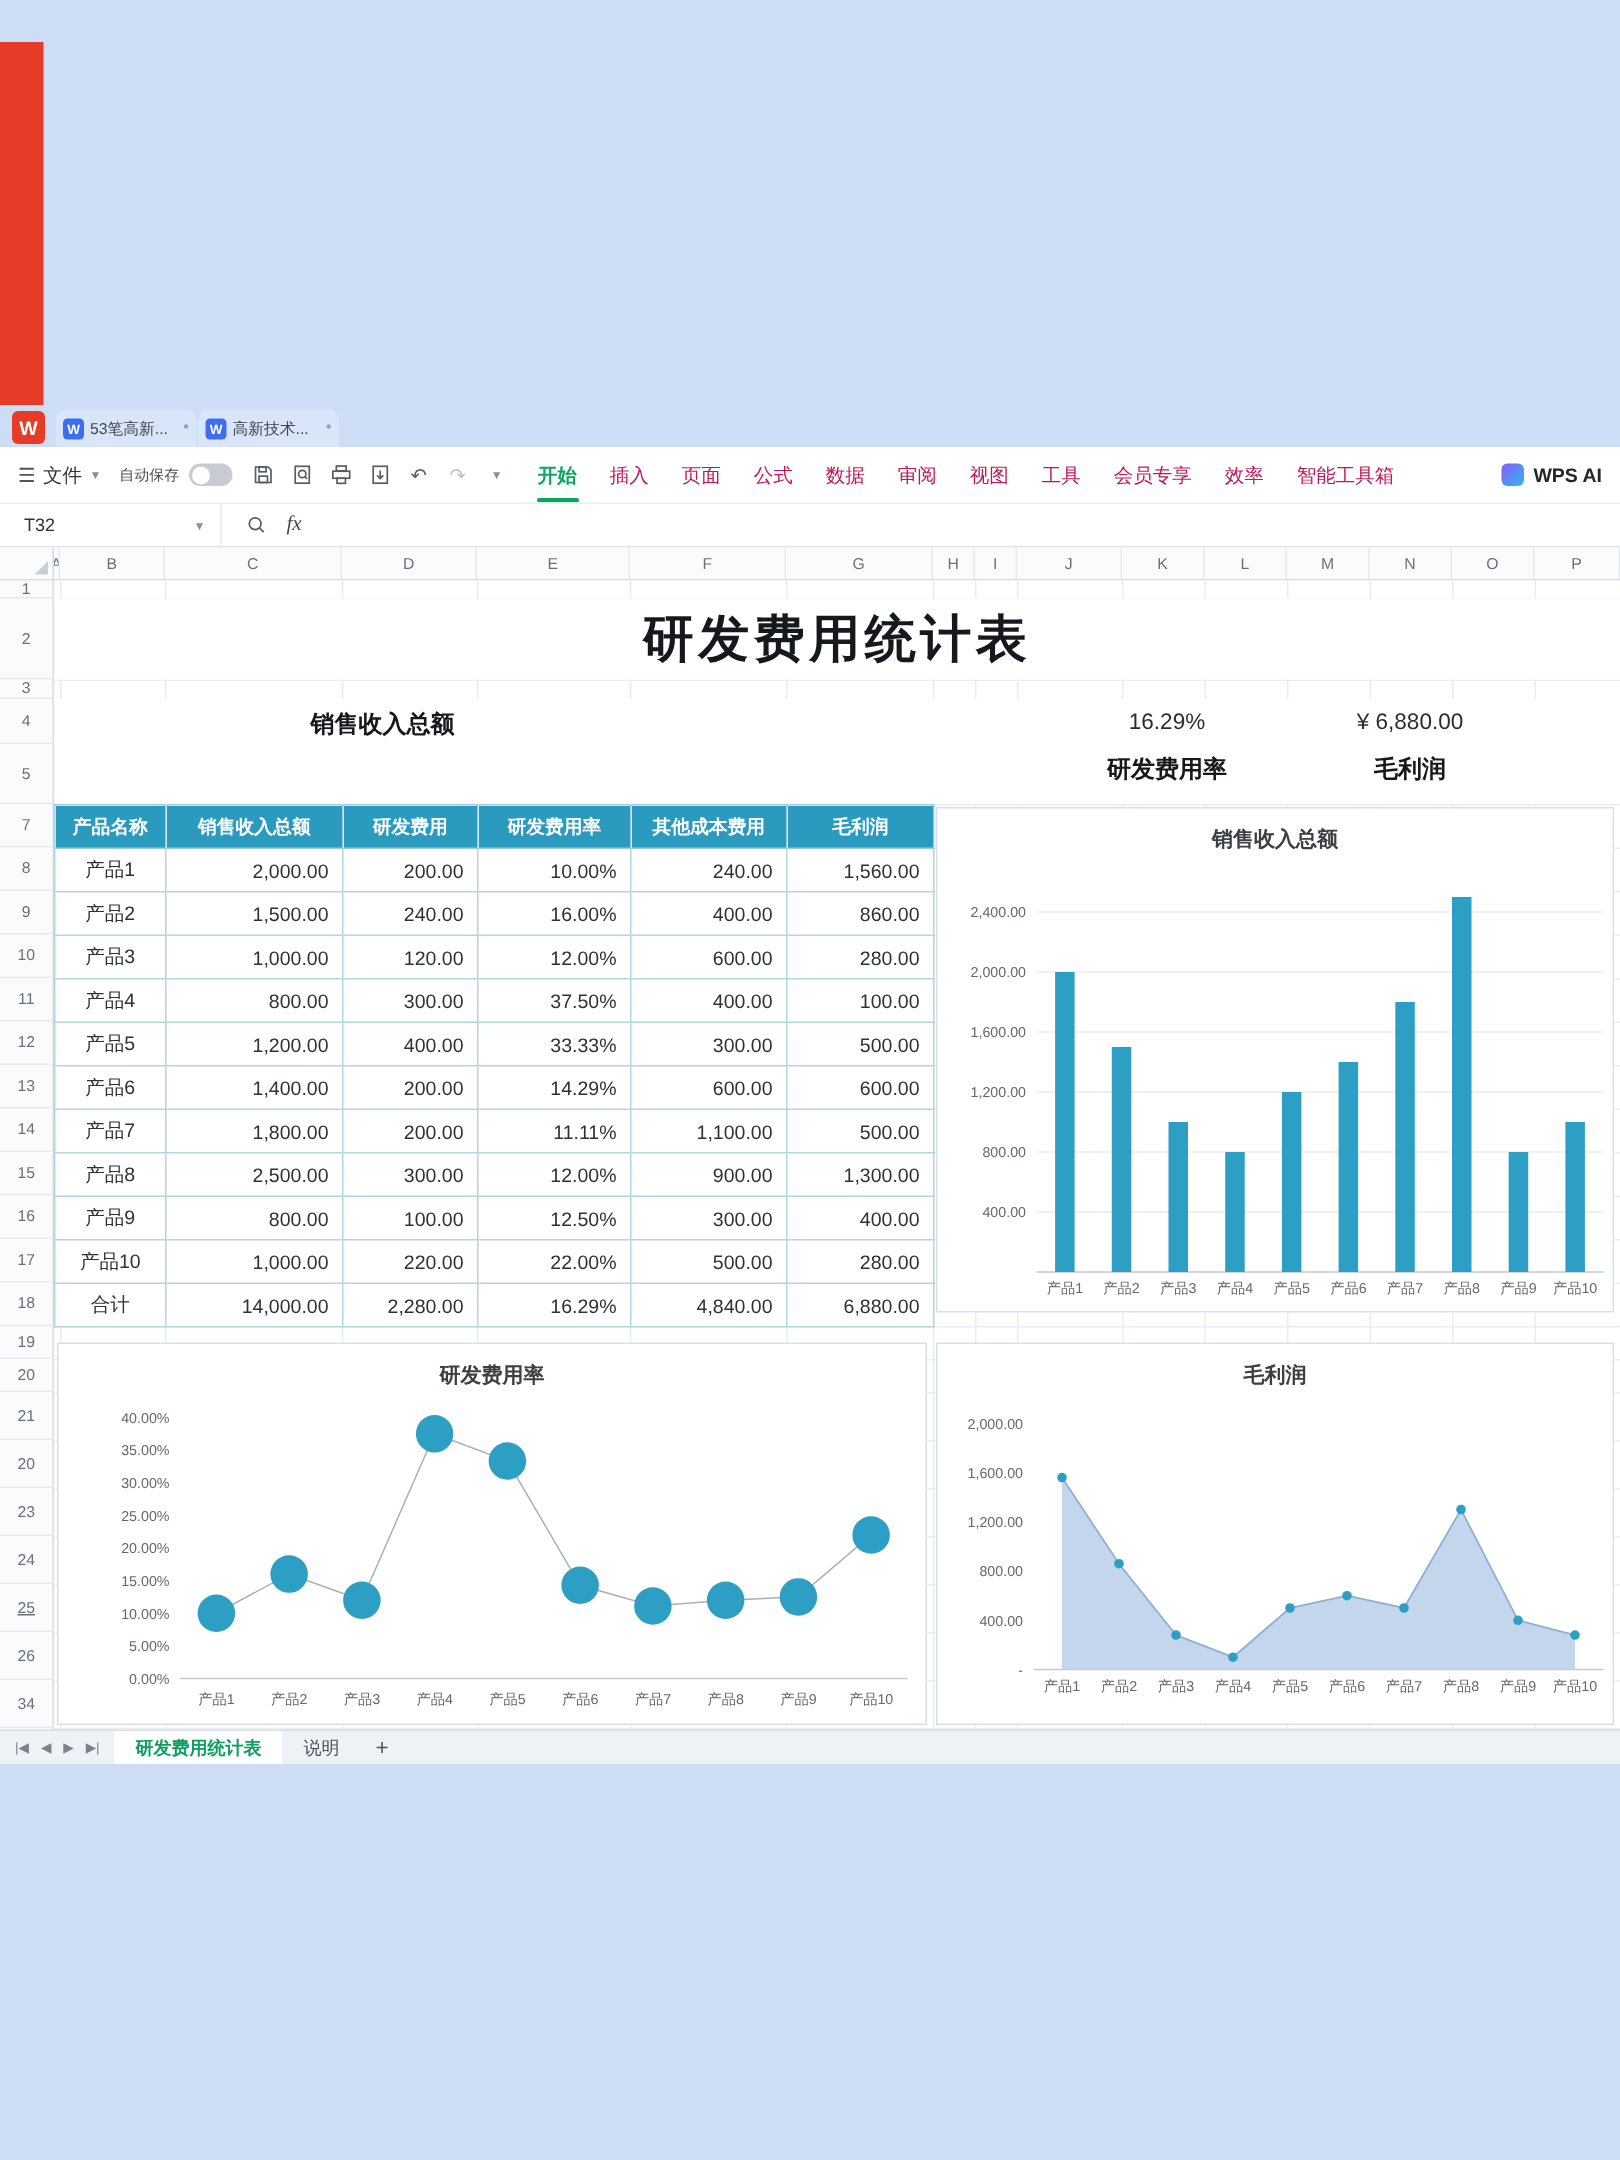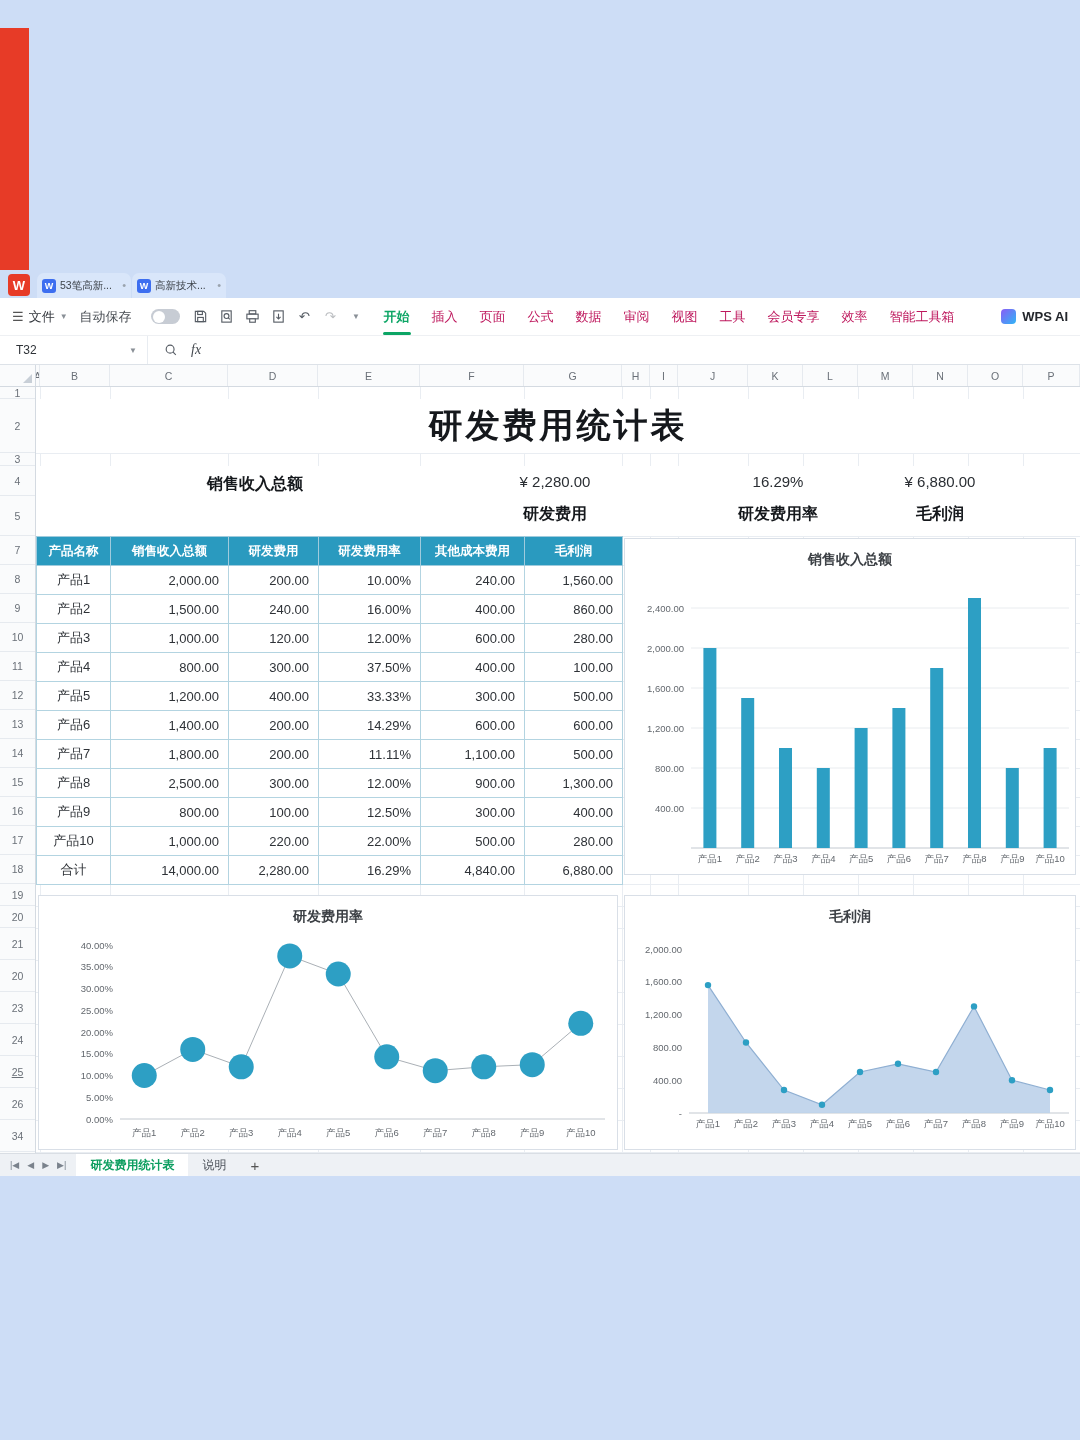--- a/index.html
+++ b/index.html
@@ -16,21 +16,21 @@
   .tab-icon{flex:0 0 14px;height:14px;border-radius:3px;font-size:9px;font-weight:bold;color:#fff;display:flex;align-items:center;justify-content:center;background:#8f98a3}
   .tab.writer .tab-icon{background:#3d6ef0}
   .tab-label{font-size:10.5px;color:#3f454c;white-space:nowrap;flex:1}
   .tab-dot{font-size:11px;color:#9aa3ad;line-height:1}
 
   
   .menubar{position:absolute;top:28px;left:0;width:100%;height:37px;background:#fff;display:flex;align-items:center;padding:0 12px}
   .file-btn{display:flex;align-items:center;gap:5px;font-size:13px;color:#33373d;margin-right:12px;white-space:nowrap}
   .hamburger{font-size:13px;color:#555}
   .caret{font-size:8px;color:#8a9097}
-  .autosave{display:flex;align-items:center;gap:19px;font-size:13px;color:#4a4f55;margin-right:12px;white-space:nowrap}
+  .autosave{display:flex;align-items:center;gap:6px;font-size:10px;color:#4a4f55;margin-right:12px;white-space:nowrap}
   .toggle{width:29px;height:15px;border-radius:8px;background:#c7ccd4;position:relative}
   .toggle-knob{position:absolute;left:2px;top:1.5px;width:12px;height:12px;border-radius:50%;background:#fff}
   .toolicons{display:flex;align-items:center;gap:9px;margin-right:8px;color:#565c64}
   .toolicon{display:flex;align-items:center;justify-content:center;width:17px;height:17px}
   .toolicon.disabled{opacity:.4}
   .glyph-icon{font-size:13px;color:#565c64;line-height:1}
   .menu-items{display:flex;align-items:center;height:100%}
   .menu-item{font-size:13px;color:#be185d;padding:0 11px;height:36px;line-height:36px;position:relative;white-space:nowrap}
   .menu-item.active{color:#0ca565;font-weight:bold}
   .menu-item.active::after{content:"";position:absolute;left:10px;right:10px;bottom:0;height:3px;background:#0ca565;border-radius:2px}
@@ -345,24 +345,20 @@
             <div class="hline" style="top: 733px;"></div>
             <div class="hline" style="top: 765px;"></div>
           </div>
 
         <div class="block sheet-title">研发费用统计表</div>
 
         <div class="block summary">
           <div class="sum-cell s1">
             <div class="sum-label">销售收入总额</div>
           </div>
-          <div class="sum-cell s2">
-            <div class="sum-value">¥ 2,280.00</div>
-            <div class="sum-label">研发费用</div>
-          </div>
           <div class="sum-cell s3">
             <div class="sum-value">16.29%</div>
             <div class="sum-label">研发费用率</div>
           </div>
           <div class="sum-cell s4">
             <div class="sum-value">¥ 6,880.00</div>
             <div class="sum-label">毛利润</div>
           </div>
         </div>
 

